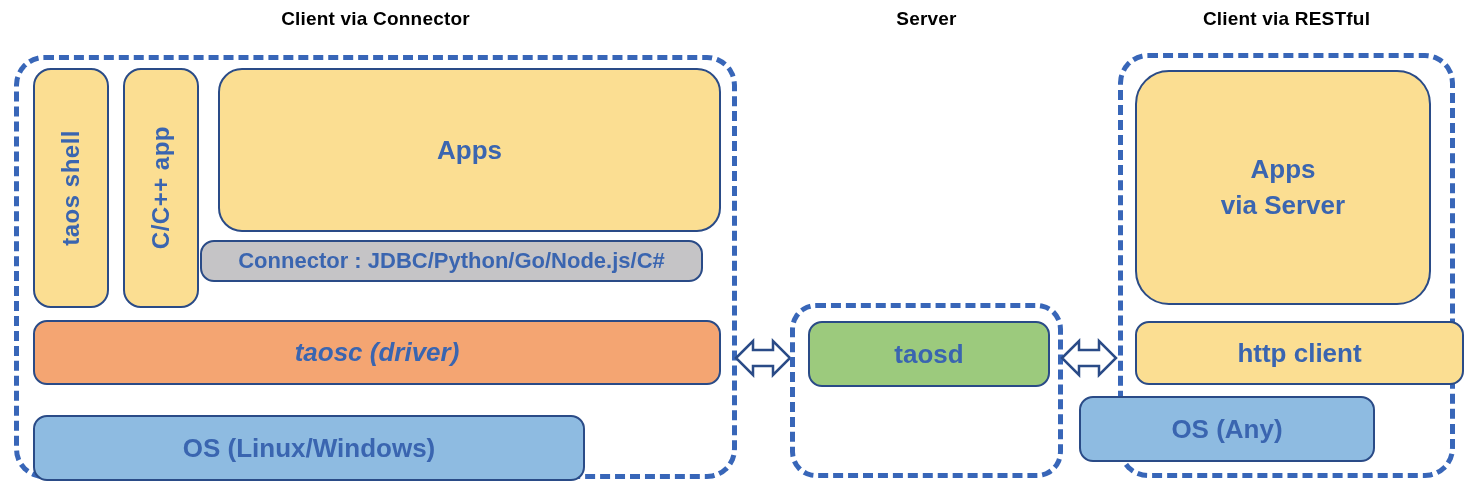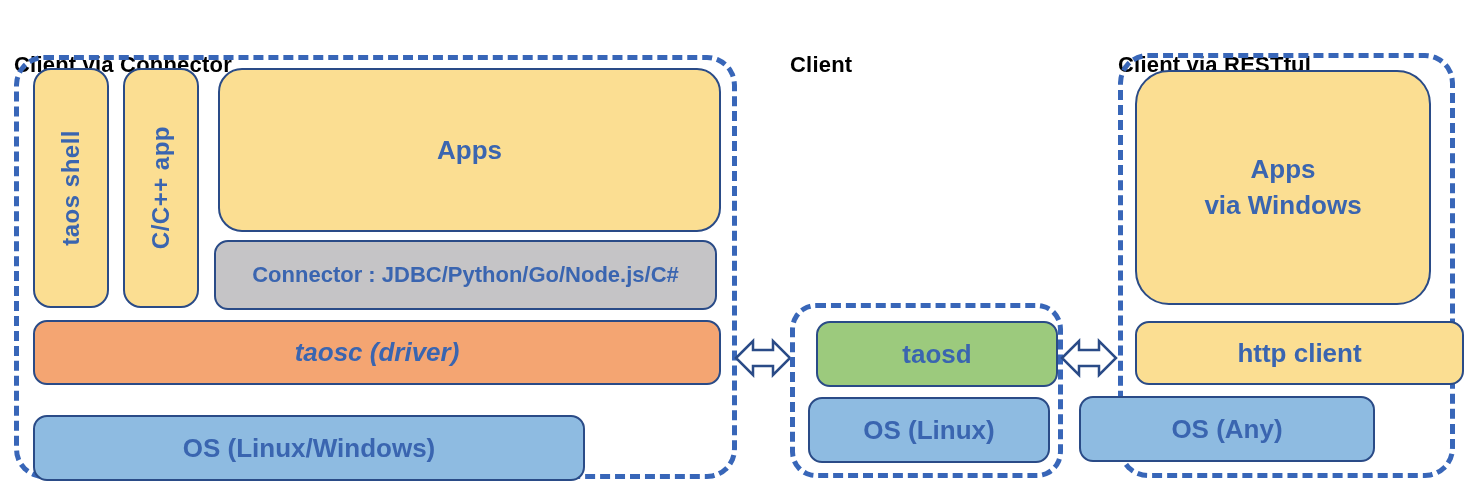--- a/index.html
+++ b/index.html
@@ -19,25 +19,25 @@
   .stage {
     position:relative;
     width:1467px; height:498px;
     background:var(--bg);
     font-family:"Liberation Sans", sans-serif;
     overflow:hidden;
   }
   .sec-title {
     position:absolute;
     top:8px;
-    font-size:22px;
+    text-align:center;
+    font-size:19px;
     font-weight:700;
     color:var(--title-text);
     letter-spacing:0.2px;
-    margin-top:44px;
   }
   .dash-container {
     position:absolute;
     border:5px dashed var(--dash-border);
     border-radius:30px;
     background:transparent;
   }
   .box {
     position:absolute;
     border:2.5px solid var(--box-border);
@@ -72,77 +72,74 @@
     width:58px; height:44px;
   }
   .arrow svg { display:block; width:100%; height:100%; }
 </style>
 </head>
 <body>
 
 <div class="stage">
 
   <div class="sec-title" style="left:14px; width:723px;">Client via Connector</div>
-  <div class="sec-title" style="left:790px; width:273px;">Client</div>
+  <div class="sec-title" style="left:790px; width:273px;">Server</div>
   <div class="sec-title" style="left:1118px; width:337px;">Client via RESTful</div>
 
   <div class="dash-container" style="left:14px; top:55px; width:723px; height:424px;"></div>
 
   <div class="box yellow r18" style="left:33px; top:68px; width:76px; height:240px;">
     <span class="vlabel">taos shell</span>
   </div>
 
   <div class="box yellow r18" style="left:123px; top:68px; width:76px; height:240px;">
     <span class="vlabel">C/C++ app</span>
   </div>
 
   <div class="box yellow r24" style="left:218px; top:68px; width:503px; height:164px;">
     <span>Apps</span>
   </div>
 
-  <div class="box gray" style="left:214px; top:240px; width:503px; height:70px;justify-content:center;">
+  <div class="box gray" style="left:200px; top:240px; width:503px; height:42px;justify-content:center;">
     <span class="connector-label">Connector : JDBC/Python/Go/Node.js/C#</span>
   </div>
 
   <div class="box orange" style="left:33px; top:320px; width:688px; height:65px;font-style:italic;">
     <span>taosc (driver)</span>
   </div>
 
   <div class="box blue" style="left:33px; top:415px; width:552px; height:66px;">
     <span>OS (Linux/Windows)</span>
   </div>
 
   <div class="arrow" style="left:734px; top:336px;">
     <svg viewBox="0 0 58 44" xmlns="http://www.w3.org/2000/svg">
       <polygon points="2,22 19,5 19,14 39,14 39,5 56,22 39,39 39,30 19,30 19,39" fill="#FFFFFF" stroke="#2A4B87" stroke-width="2.5" stroke-linejoin="miter"></polygon>
     </svg>
   </div>
 
   <div class="dash-container" style="left:790px; top:303px; width:273px; height:175px; border-radius:26px;"></div>
 
-  <div class="box green" style="left:808px; top:321px; width:242px; height:66px;margin-left:8px;">
+  <div class="box green" style="left:808px; top:321px; width:242px; height:66px;">
     <span>taosd</span>
   </div>
 
-  <div class="box blue" style="left:808px; top:397px; width:242px; height:66px;">
-    <span>OS (Linux)</span>
-  </div>
 
   <div class="arrow" style="left:1060px; top:336px;">
     <svg viewBox="0 0 58 44" xmlns="http://www.w3.org/2000/svg">
       <polygon points="2,22 19,5 19,14 39,14 39,5 56,22 39,39 39,30 19,30 19,39" fill="#FFFFFF" stroke="#2A4B87" stroke-width="2.5" stroke-linejoin="miter"></polygon>
     </svg>
   </div>
 
   <div class="dash-container" style="left:1118px; top:53px; width:337px; height:425px;"></div>
 
   <div class="box yellow r34" style="left:1135px; top:70px; width:296px; height:235px;">
     <span class="two-line">
       <span>Apps</span>
-      <span>via Windows</span>
+      <span>via Server</span>
     </span>
   </div>
 
   <div class="box yellow" style="left:1135px; top:321px; width:329px; height:64px;">
     <span>http client</span>
   </div>
 
   <div class="box blue" style="left:1079px; top:396px; width:296px; height:66px;">
     <span>OS (Any)</span>
   </div>

